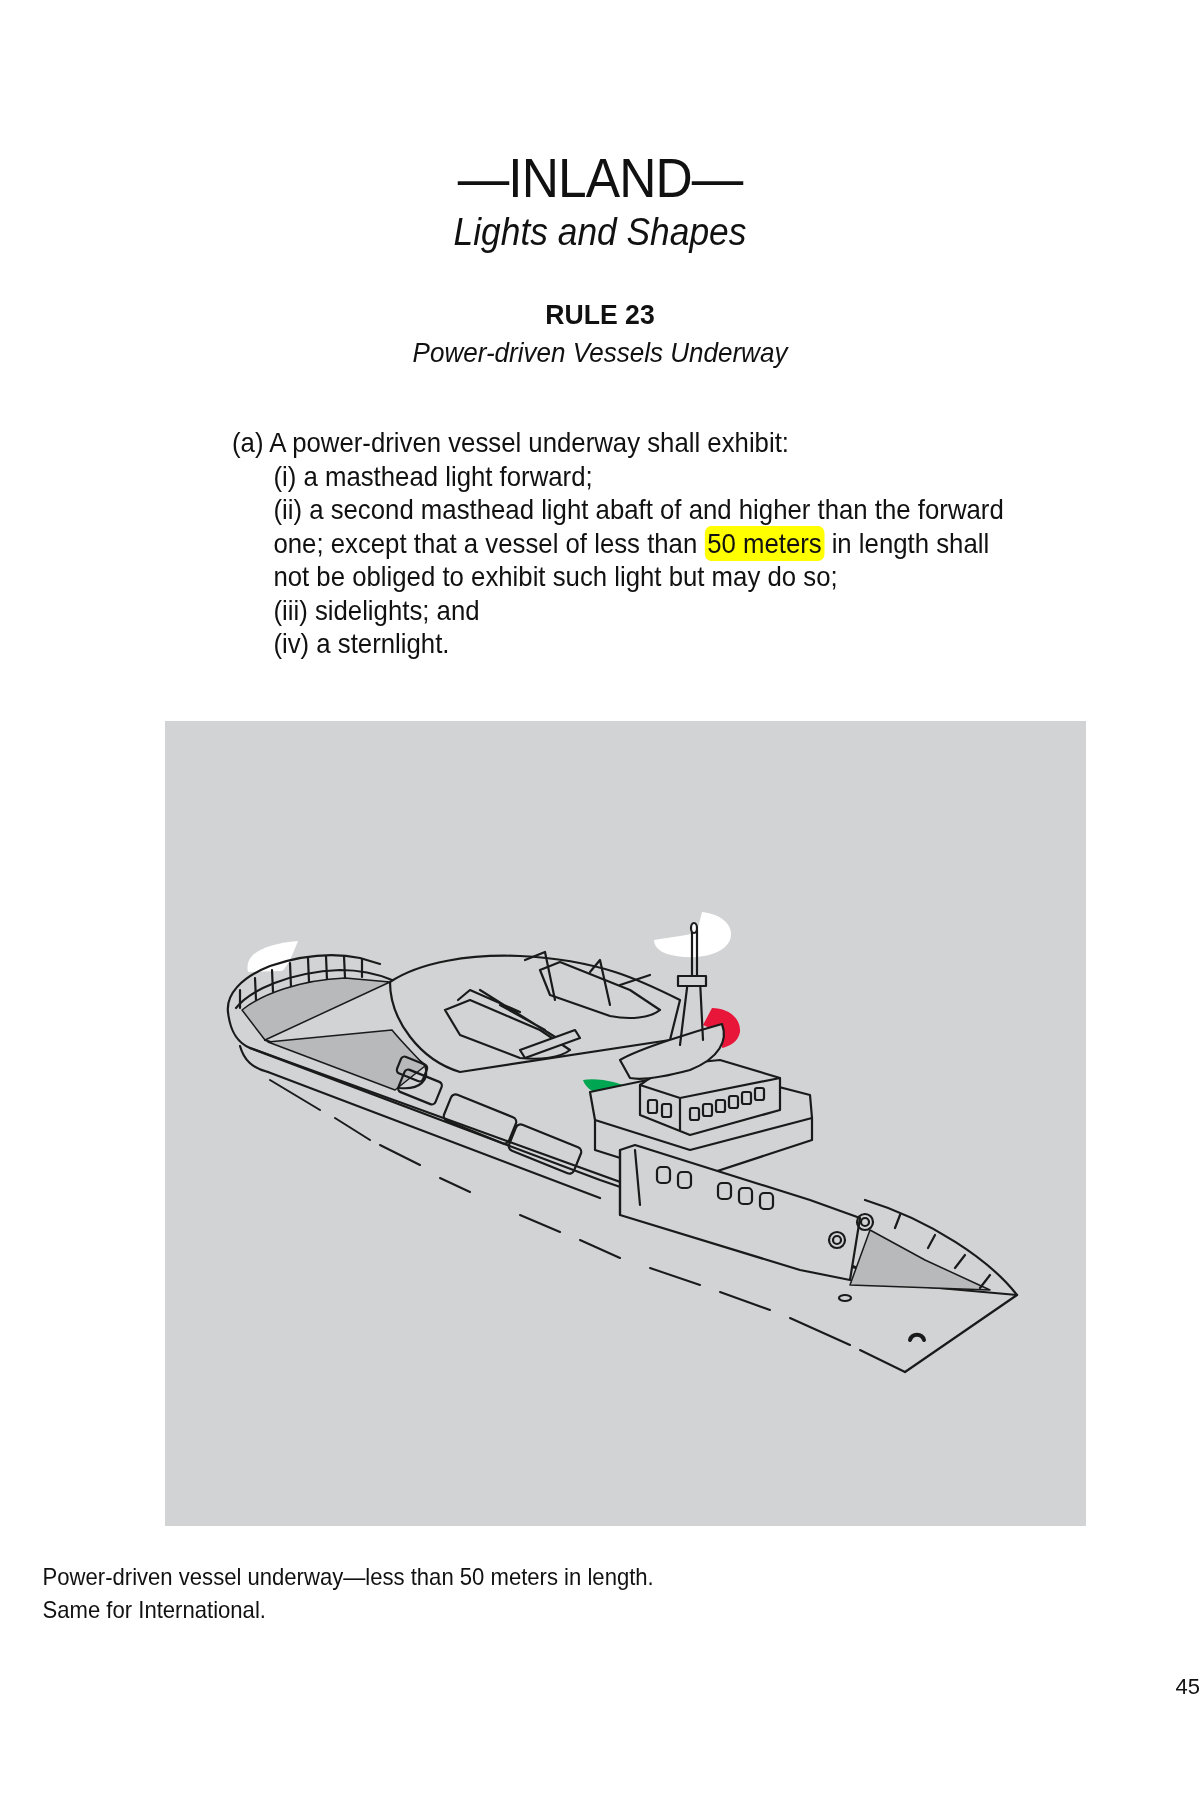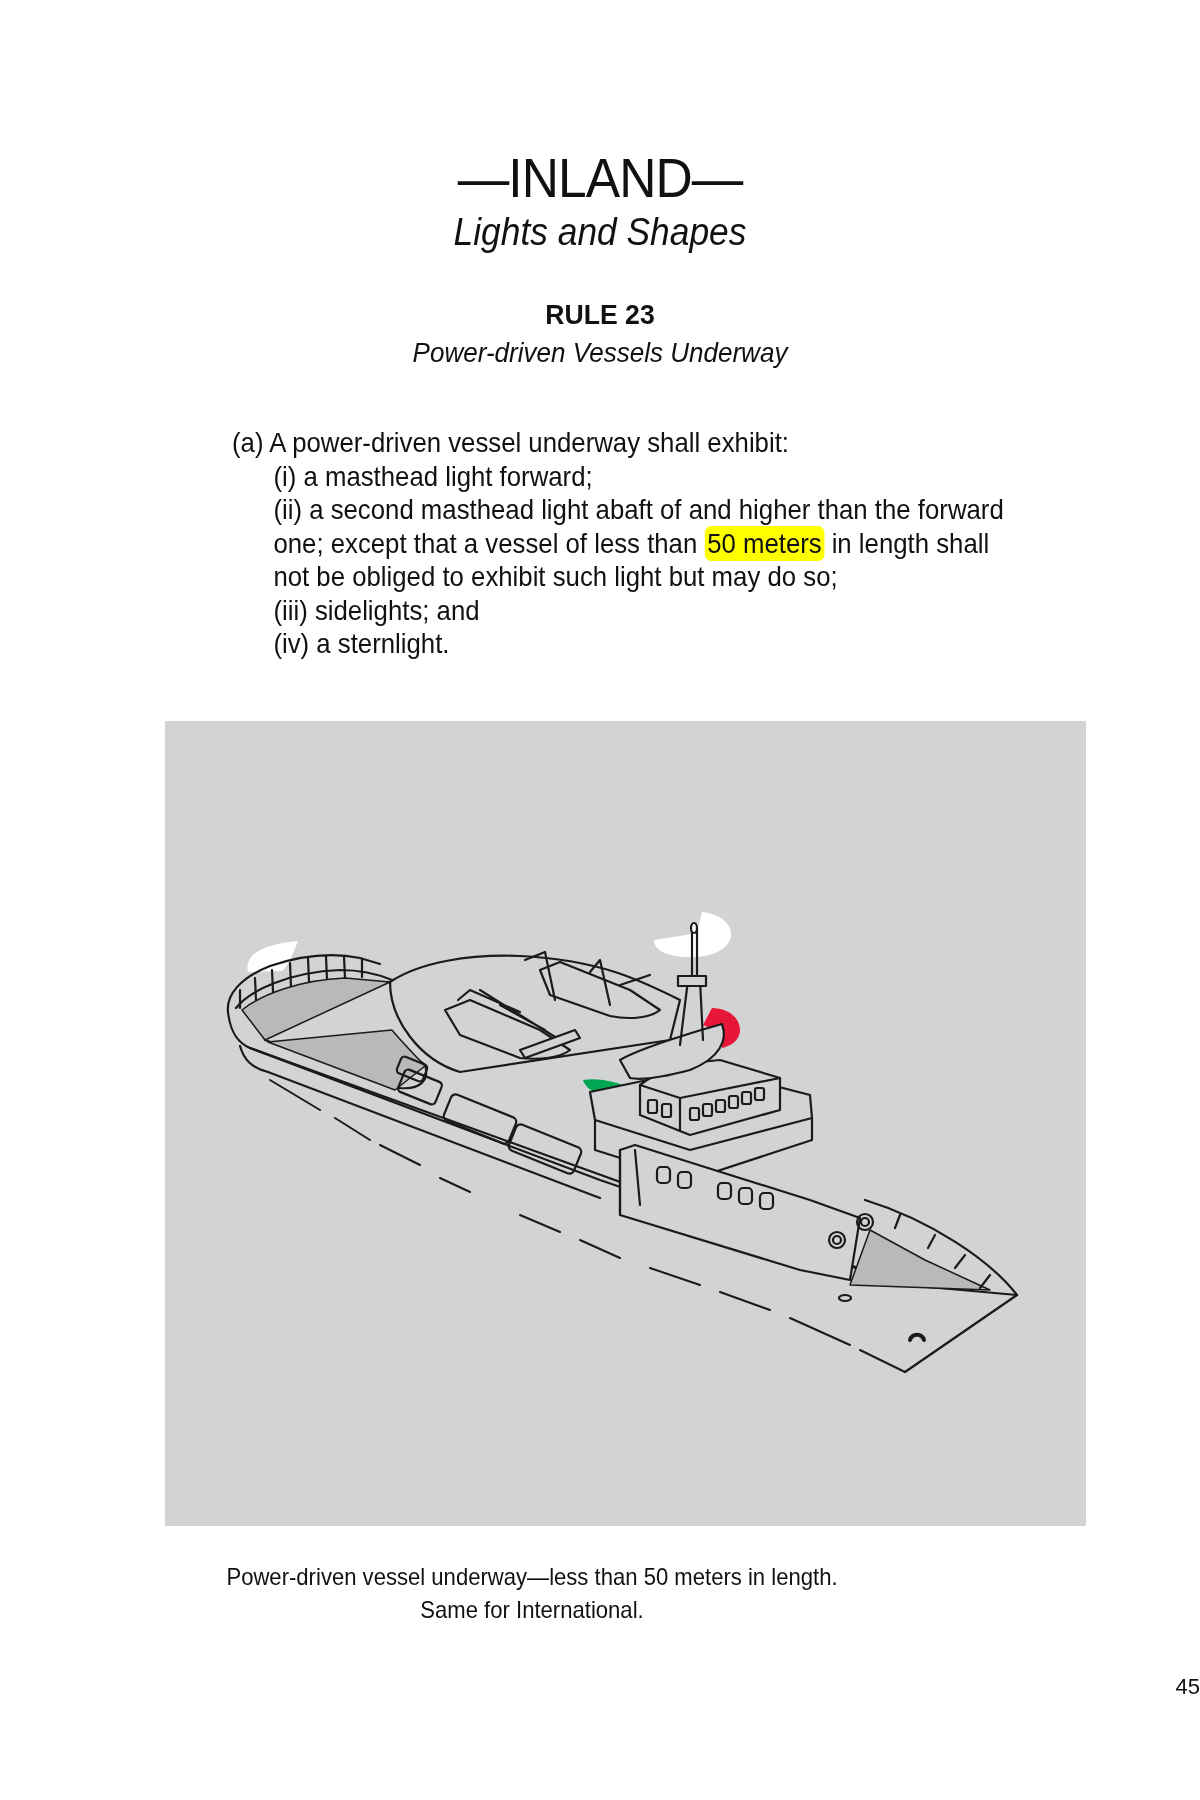--- a/index.html
+++ b/index.html
@@ -9,21 +9,21 @@
   .title { top: 148px; font-size: 56px; font-weight: 400; line-height: 60px; letter-spacing: -1px; transform: scaleX(0.92); }
   .subtitle { top: 210px; font-size: 38px; font-style: italic; line-height: 44px; transform: scaleX(0.93); }
   .rule { top: 299px; font-size: 28px; font-weight: 700; line-height: 32px; transform: scaleX(0.95); }
   .rule-sub { top: 337px; font-size: 28px; font-style: italic; line-height: 32px; transform: scaleX(0.93); }
   .body { position: absolute; left: 232px; top: 398px; width: 830px; font-size: 28px; line-height: 33.5px; margin-top: 28px; }
   .body .line { white-space: nowrap; display: block; transform-origin: left center; transform: scaleX(0.92); }
   .body .indent { padding-left: 45px; }
   .hl { background: #ffff00; border-radius: 7px; padding: 2px 3px; }
   .figure { position: absolute; left: 165px; top: 721px; width: 921px; height: 805px; background: #d1d3d4; overflow: hidden; }
   .figure svg { position: absolute; left: 0; top: 0; }
-  .caption { position: absolute; left: 0; width: 1064px; top: 1560px; text-align: center; font-size: 24px; line-height: 33px; }
+  .caption { position: absolute; left: 0; width: 1064px; top: 1560px; text-align: left; font-size: 24px; line-height: 33px; }
   .caption span { display: block; transform: scaleX(0.92); }
   .page-num { top: 1674px; font-size: 22px; line-height: 26px; text-align: right; }
 </style>
 </head>
 <body>
 
 <div class="center-line title">—INLAND—</div>
 <div class="center-line subtitle">Lights and Shapes</div>
 
 <div class="center-line rule">RULE 23</div>

